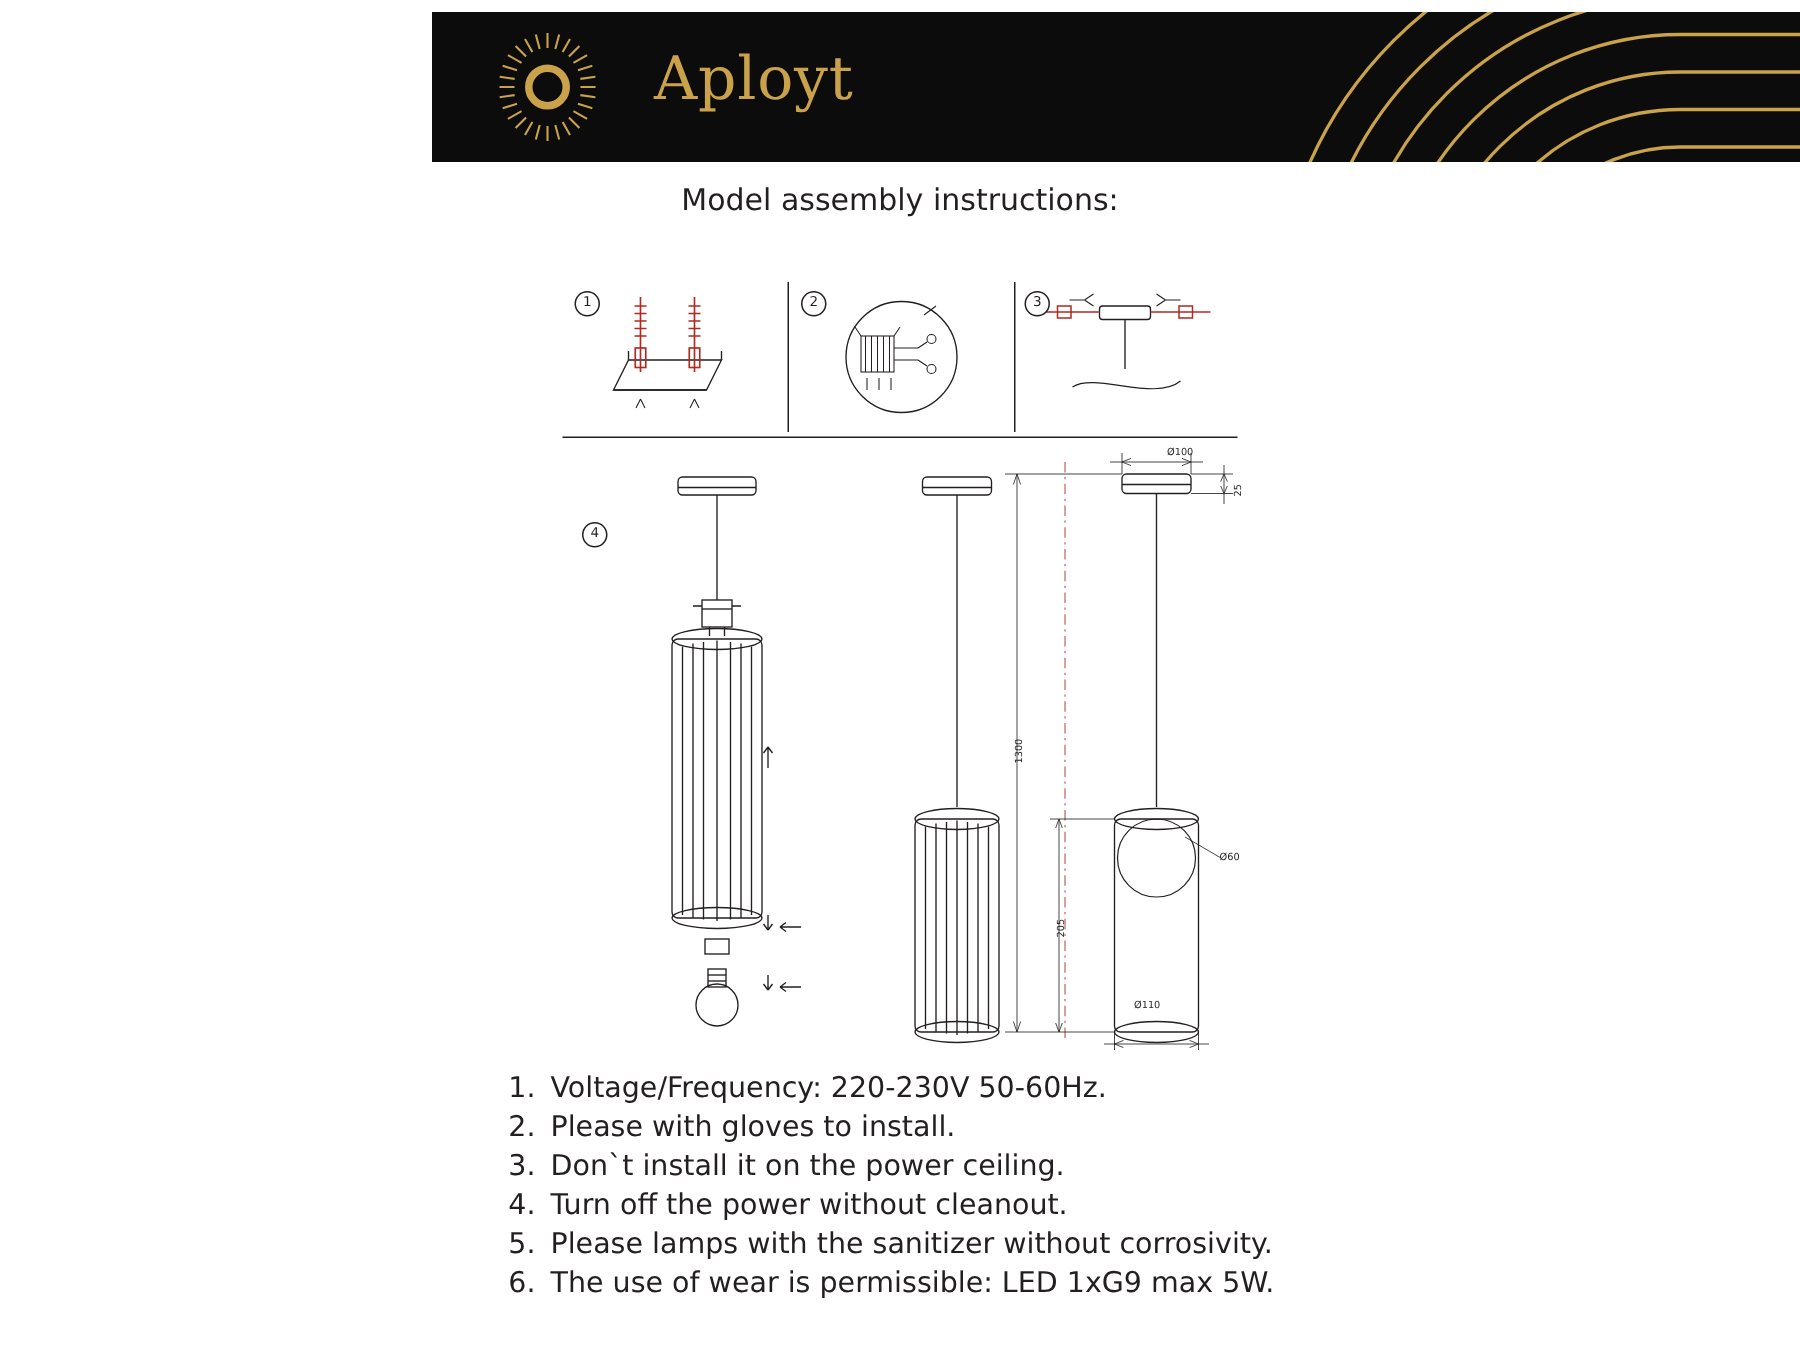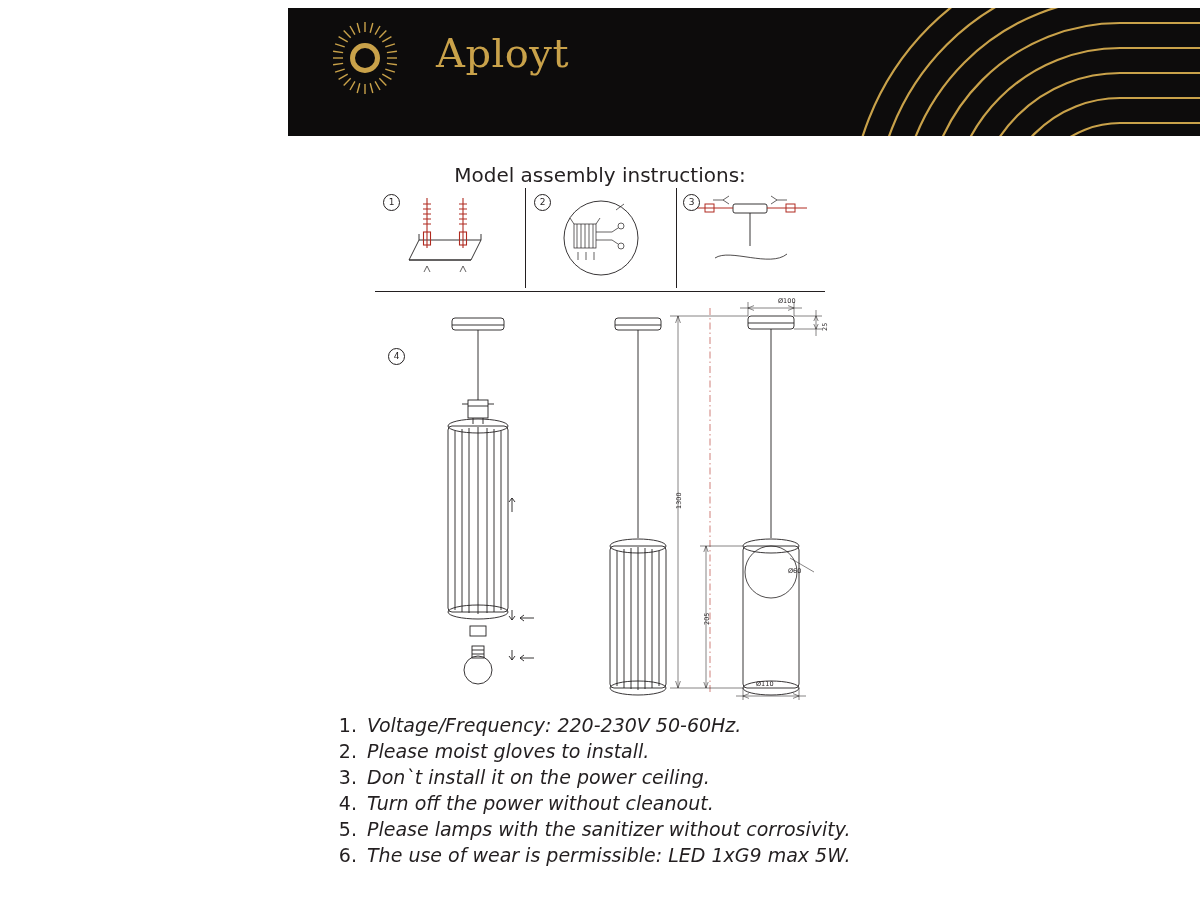--- a/index.html
+++ b/index.html
@@ -15,21 +15,21 @@
     position: relative;
     overflow: hidden;
   }
 
   
   .banner {
     position: absolute;
     left: 288px;
     top: 8px;
     width: 912px;
-    height: 128px;
+    height: 100px;
     background: #0d0c0c;
     overflow: hidden;
   }
   .banner-logo-mark {
     position: absolute;
     left: 40px;
     top: 13px;
     width: 74px;
     height: 74px;
   }
@@ -54,21 +54,20 @@
     height: 300px;
   }
 
   
   .title-block {
     position: absolute;
     left: 0;
     top: 120px;
     width: 1200px;
     text-align: center;
-    margin-top: 42px;
   }
   .title-line {
     font-size: 20px;
     line-height: 27px;
     color: #231f20;
   }
 
   
   .steps {
     position: absolute;
@@ -158,21 +157,21 @@
     font-size: 19px;
     line-height: 26px;
     color: #231f20;
   }
   .note-num {
     width: 32px;
     flex: 0 0 32px;
     text-align: right;
     padding-right: 10px;
   }
-  .note-text { flex: 1; font-style: italic; }
+  .note-text { flex: 1; }
 </style>
 </head>
 <body>
 
 <div class="banner">
 
   <div class="banner-logo-mark">
     <svg class="ring" viewBox="0 0 74 74" xmlns="http://www.w3.org/2000/svg">
       <g stroke="#c9a24a" stroke-width="1.4">
         <line x1="37" y1="1" x2="37" y2="11"></line>
@@ -415,32 +414,32 @@
       <path d="M373,396 l6,-2.4 M373,396 l6,2.4 M429,396 l-6,-2.4 M429,396 l-6,2.4"></path>
 
       <line x1="420" y1="258" x2="444" y2="272"></line>
     </g>
   </svg>
 
   <div class="dim" style="left:408px; top:-3px;">Ø100</div>
   <div class="dim rot" style="left:451px; top:31px;">25</div>
   <div class="dim rot" style="left:305px; top:209px;">1300</div>
   <div class="dim rot" style="left:333px; top:325px;">205</div>
-  <div class="dim" style="left:386px; top:380px;">Ø110</div>
-  <div class="dim" style="left:418px; top:267px;">Ø60</div>
+  <div class="dim" style="left:386px; top:366px;">Ø110</div>
+  <div class="dim" style="left:443px; top:267px;">Ø60</div>
 </div>
 
 <div class="notes">
   <div class="note">
     <span class="note-num">1.</span>
     <span class="note-text">Voltage/Frequency: 220-230V 50-60Hz.</span>
   </div>
   <div class="note">
     <span class="note-num">2.</span>
-    <span class="note-text">Please moist gloves to install.</span>
+    <span class="note-text">Please with gloves to install.</span>
   </div>
   <div class="note">
     <span class="note-num">3.</span>
     <span class="note-text">Don`t install it on the power ceiling.</span>
   </div>
   <div class="note">
     <span class="note-num">4.</span>
     <span class="note-text">Turn off the power without cleanout.</span>
   </div>
   <div class="note">

